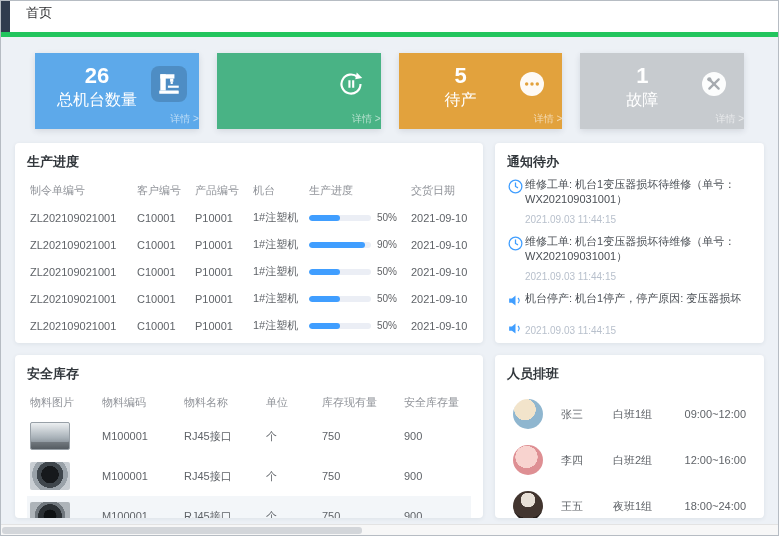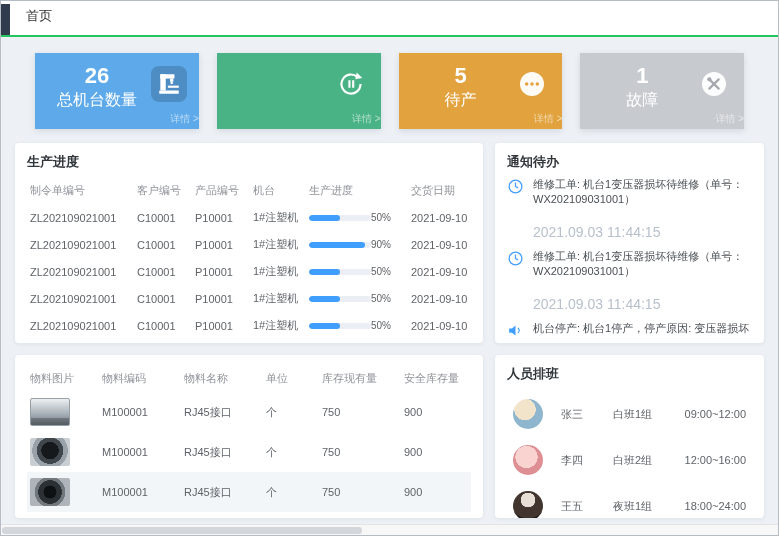--- a/index.html
+++ b/index.html
@@ -1,48 +1,48 @@
 <!DOCTYPE html>
 <html><head>
 <meta charset="utf-8">
 <style>
   *{margin:0;padding:0;box-sizing:border-box}
   body{font-family:"Liberation Sans","DejaVu Sans",sans-serif;background:#fff}
   .screen{width:779px;height:536px;background:#edf1f6;border:1px solid #b6bcc3;position:relative;overflow:hidden}
   
-  .topbar{height:36px;background:#fff;border-bottom:2px solid #22c55e;display:flex;align-items:flex-end}
+  .topbar{height:36px;background:#fff;border-bottom:5px solid #22c55e;display:flex;align-items:flex-end}
   .sliver{width:9px;height:31px;background:#303c4e}
   .tab{font-size:13px;color:#303133;padding:0 16px 10px;cursor:pointer}
   
   .content{padding:10px 14px 0}
   .stats{display:flex;gap:18px;margin:6px 20px 14px}
   .card{flex:1;height:76px;border-radius:0;color:#fff;position:relative;cursor:pointer;box-shadow:0 2px 6px rgba(31,45,61,.12)}
   .cleft{position:absolute;left:14px;top:11px;width:96px;text-align:center}
   .num{font-size:22px;font-weight:700;line-height:1.05}
   .clabel{font-size:16px;margin-top:3px}
   .cicon{position:absolute;right:12px;top:13px;width:36px;height:36px;display:flex;align-items:center;justify-content:center;border-radius:8px}
   .cicon.chip{background:rgba(0,0,0,.16)}
   .detail{position:absolute;bottom:3px;left:0;right:0;text-align:right;font-size:10px;color:rgba(255,255,255,.6)}
   
   .grid{display:grid;grid-template-columns:468px 1fr;grid-template-rows:200px 163px;gap:12px}
   .panel{background:#fff;border-radius:4px;box-shadow:0 1px 4px rgba(31,45,61,.08);padding:10px 12px;overflow:hidden}
   .ptitle{font-size:13px;font-weight:700;color:#32373c;margin-bottom:6px}
   table{width:100%;border-collapse:collapse;font-size:11px;table-layout:fixed}
   th{color:#909399;font-weight:400;text-align:left;padding:6px 3px;white-space:nowrap;overflow:hidden}
   td{color:#5f6368;padding:6px 3px;white-space:nowrap;overflow:hidden}
   tr[data-hl="true"]{background:#f3f6f9}
-  .progress{display:flex;align-items:center;}
+  .progress{display:flex;align-items:center;gap:6px}
   .bar{width:62px;height:6px;background:#ebeef5;border-radius:3px;overflow:hidden;flex:none}
   .bar i{display:block;height:100%;background:#409eff;border-radius:3px}
   .pct{font-size:10px;color:#606266}
   
-  .notice{display:flex;gap:8px;margin-bottom:9px;cursor:pointer}
+  .notice{display:flex;margin-bottom:9px;cursor:pointer}
   .nicon{flex:none;width:18px;height:18px;margin-top:1px}
   .ntext{font-size:11px;color:#4a4f55;line-height:1.4}
-  .ntime{font-size:14px;color:#b8c0cc;margin-top:16px}
+  .ntime{font-size:10px;color:#b8c0cc;margin-top:6px}
   
   .mimg{width:40px;height:28px;border-radius:2px;display:block}
   [data-img="rj45-connector-photo"]{background:linear-gradient(180deg,#eceff1,#aab3ba 55%,#6d767e);border:1px solid #98a0a7;box-shadow:inset 0 -7px 0 rgba(0,0,0,.22)}
   [data-img="round-connector-photo"]{background:radial-gradient(circle at 50% 45%,#16191c 0 34%,#3f464c 35% 52%,#9aa2a9 53% 70%,#c9ced3 71%)}
   [data-img="speaker-photo"]{background:radial-gradient(circle at 50% 50%,#0e1113 0 26%,#2b3034 27% 48%,#70777d 49% 62%,#aeb4b9 63%)}
   
   .sched-row{display:flex;align-items:center;margin:16px 6px}
   .avatar{width:30px;height:30px;border-radius:50%;flex:none;margin-right:18px}
   [data-img="avatar-photo-1"]{background:radial-gradient(circle at 40% 35%,#f2e4cb 0 40%,#8fb6cf 41%)}
   [data-img="avatar-photo-2"]{background:radial-gradient(circle at 45% 40%,#f8d3cf 0 45%,#de8f93 46%)}
@@ -286,20 +286,21 @@
                 <path d="M15.5 8.5a5 5 0 0 1 0 7" stroke="#409eff" stroke-width="1.6" fill="none"></path>
               </svg>
           </span>
           <div>
             <div class="ntime">2021.09.03 11:44:15</div>
           </div>
         </div>
       </div>
 
       <div class="panel">
+        <div class="ptitle">安全库存</div>
         <table>
           <colgroup>
               <col style="width:72px">
               <col style="width:82px">
               <col style="width:82px">
               <col style="width:56px">
               <col style="width:82px">
               <col style="width:70px">
             </colgroup>
           <thead>

